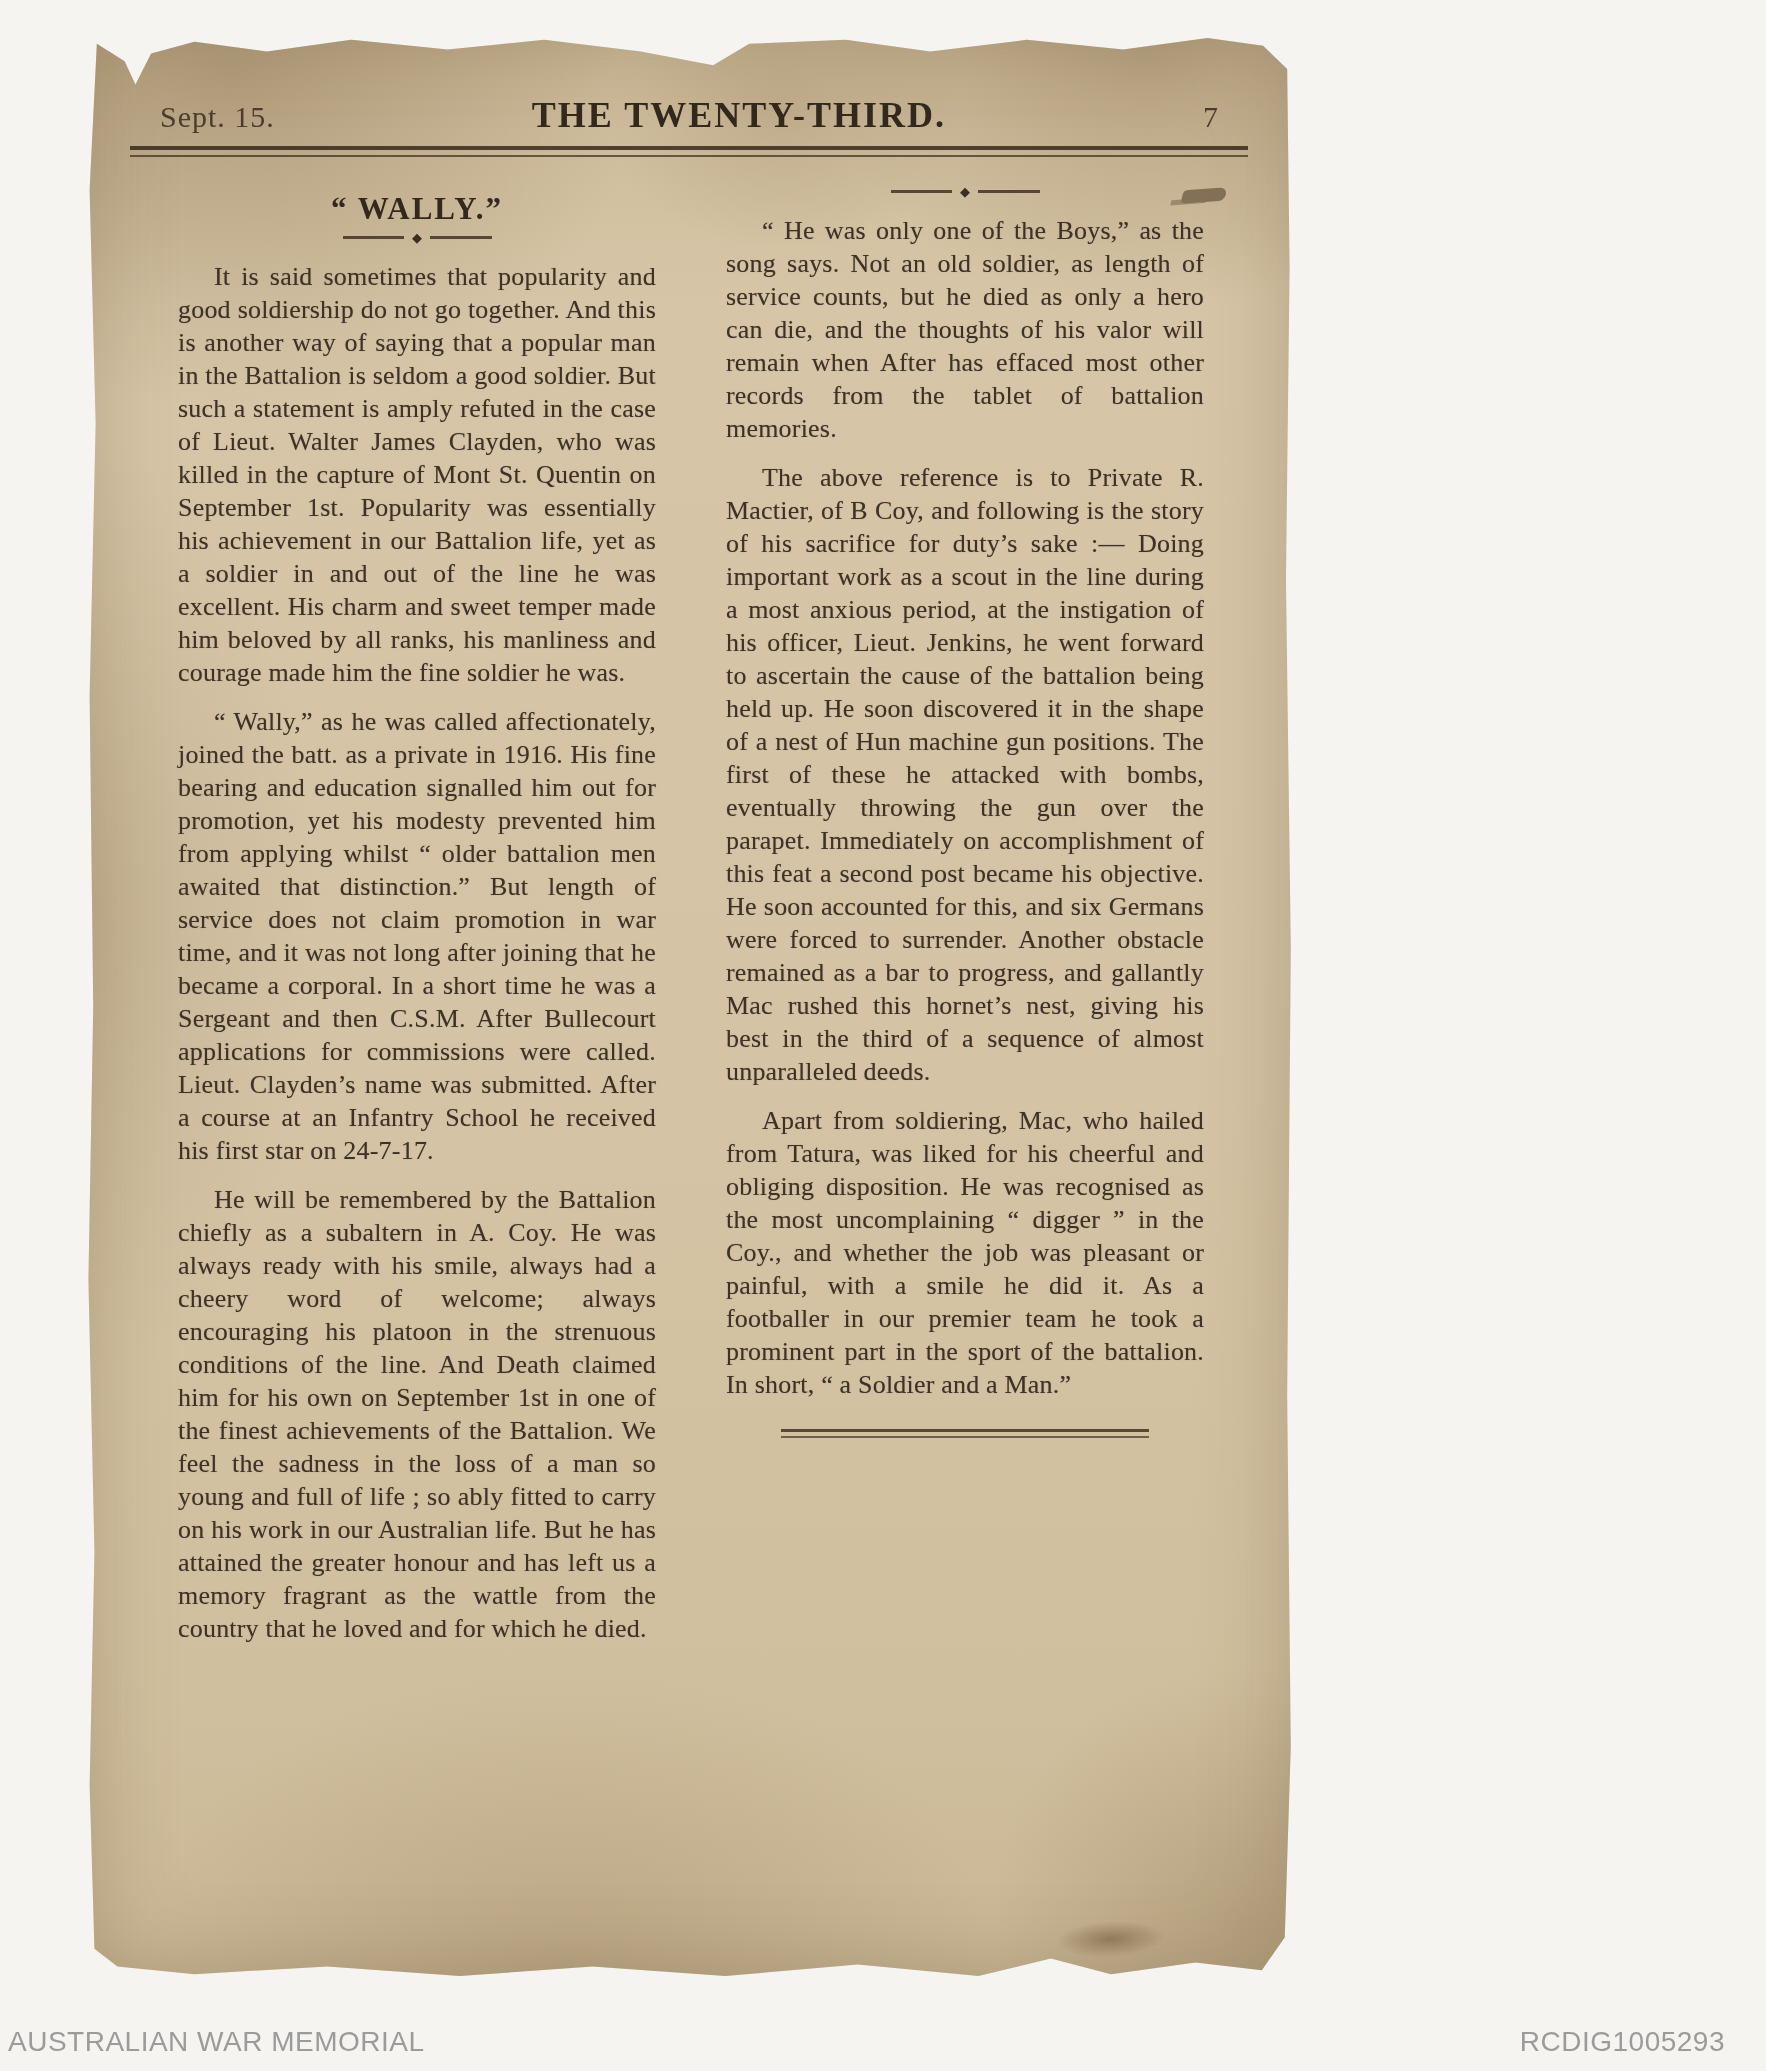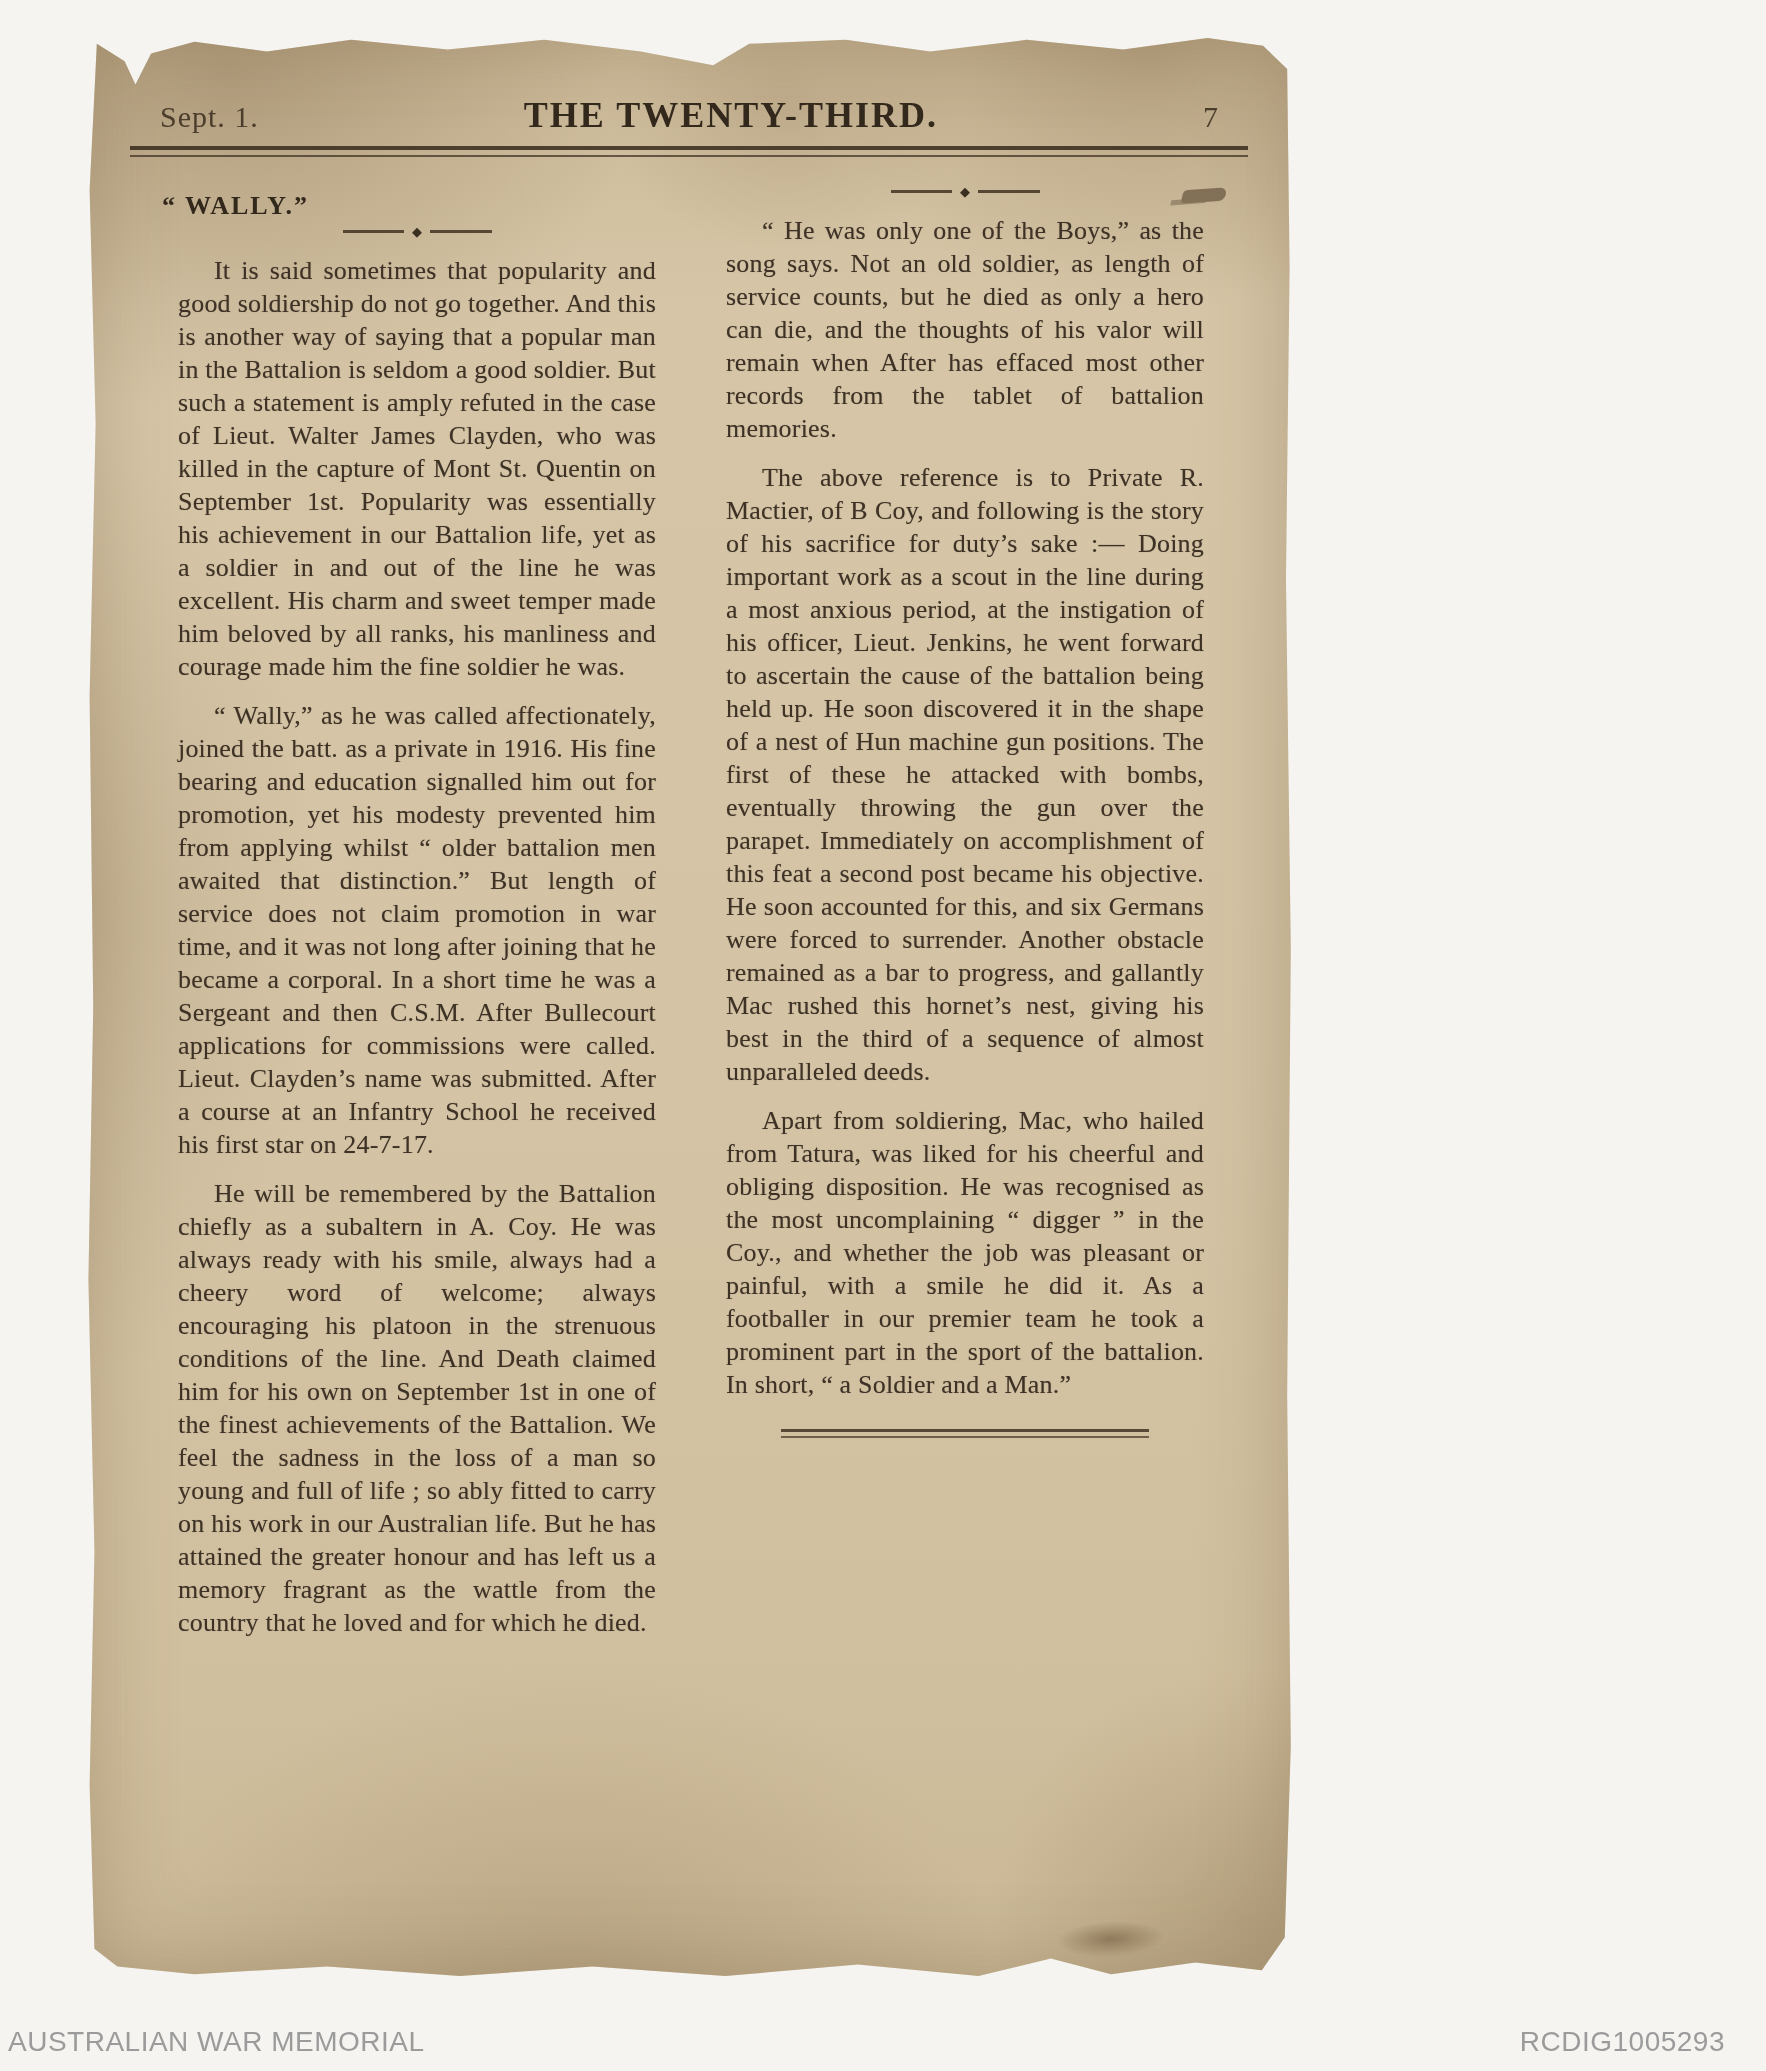--- a/index.html
+++ b/index.html
@@ -40,22 +40,22 @@
   .rule-double{
     margin:10px 44px 0 44px;height:5px;
     border-top:4px solid rgba(56,43,28,.85);
     border-bottom:2px solid rgba(56,43,28,.7);
   }
   .columns{
     display:flex;gap:38px;margin:26px 72px 0 76px;
   }
   .col{flex:1;min-width:0;position:relative;}
   .article-title{
-    margin:8px 0 4px 0;text-align:left;
-    font-size:26px;font-weight:bold;letter-spacing:2px;color:#33281c;
+    margin:8px 0 4px 0;text-align:center;
+    font-size:31px;font-weight:bold;letter-spacing:2px;color:#33281c;
   }
   .ornament{
     width:149px;margin:2px auto 16px auto;
     display:flex;align-items:center;gap:8px;color:#3b2f22;
   }
   .ornament .line{flex:1;height:3px;background:rgba(56,43,28,.8);}
   .ornament .gem{font-size:13px;line-height:1;}
   .col p{
     margin:16px;font-size:26px;line-height:33px;text-align:justify;
     text-indent:36px;letter-spacing:0.2px;color:#3e3226;
@@ -84,21 +84,21 @@
   }
   .footer .fl{position:absolute;left:8px;bottom:14px;letter-spacing:0.5px;}
   .footer .fr{position:absolute;right:28px;bottom:14px;letter-spacing:0.5px;}
 </style>
 </head>
 <body>
 
 <div class="paper">
 
   <div class="header">
-    <span class="issue-date">Sept. 1.</span>
+    <span class="issue-date">Sept. 15.</span>
     <span class="masthead">THE TWENTY-THIRD.</span>
     <span class="pagenum">7</span>
   </div>
   <div class="rule-double"></div>
 
   <div class="columns">
 
     <div class="col">
       <h2 class="article-title">“ WALLY.”</h2>
       <div class="ornament">

